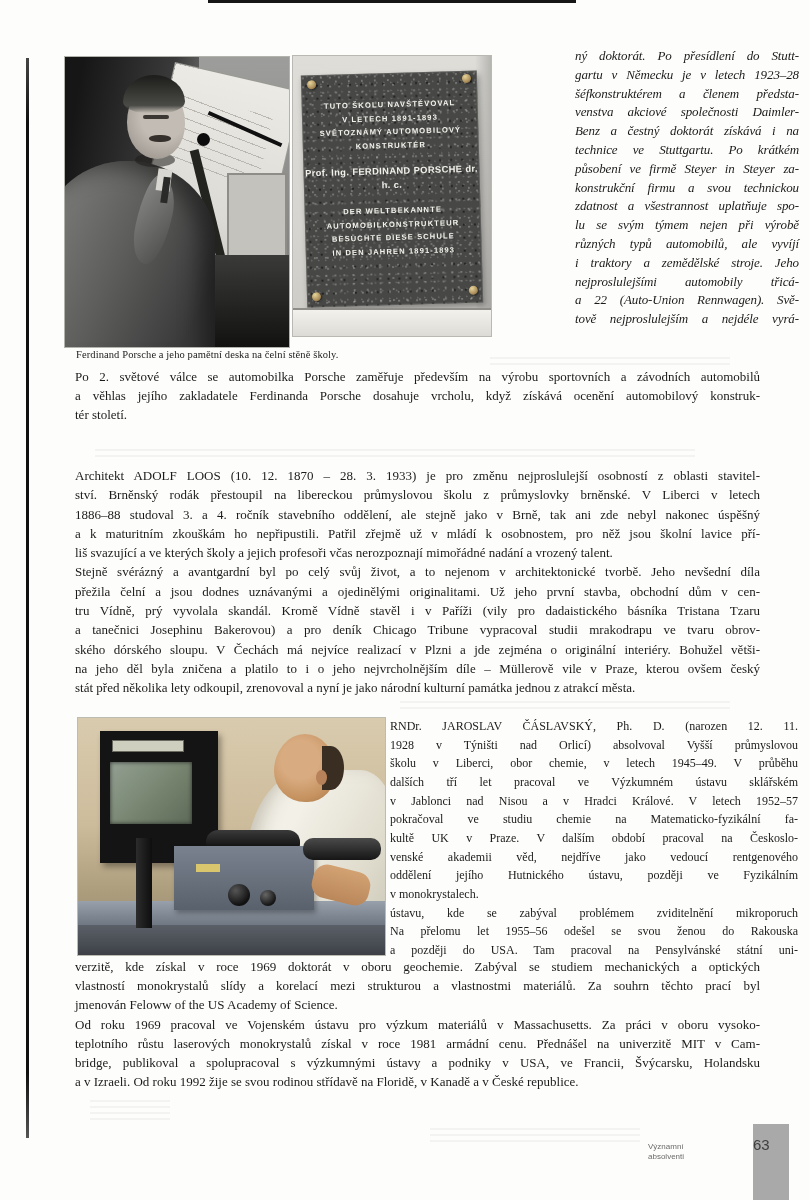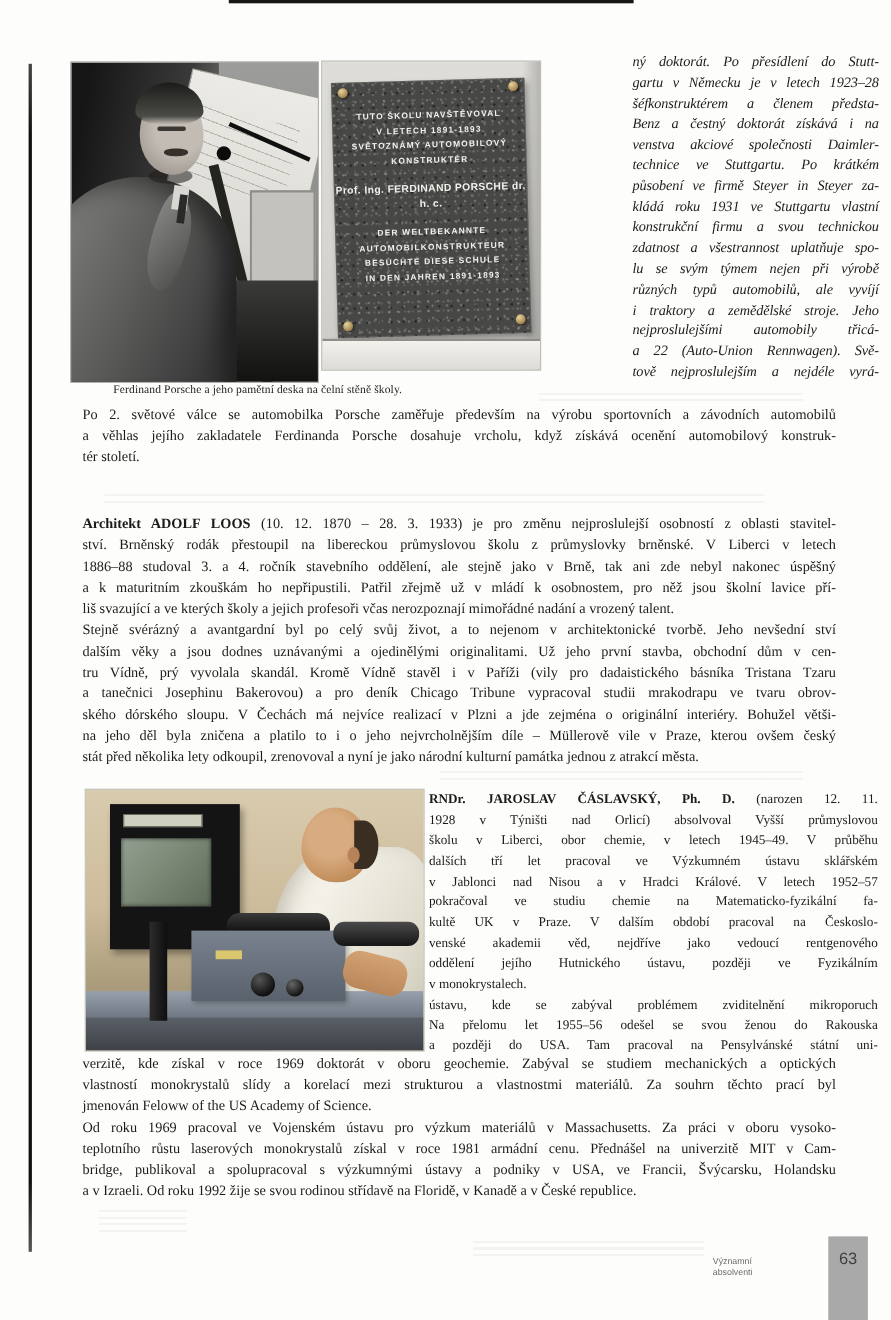--- a/index.html
+++ b/index.html
@@ -12,27 +12,27 @@
   
   .artifact-top{position:absolute;left:208px;top:0;width:368px;height:3px;background:#161616;}
   .artifact-left{position:absolute;left:26px;top:58px;width:3px;height:1080px;
     background:linear-gradient(#444,#101010 6%,#101010 94%,#555);}
   .bleed{position:absolute;opacity:.10;background:repeating-linear-gradient(#9a9a9a 0 2px,transparent 2px 6px);pointer-events:none;}
 
   
   .col,.para{position:absolute;}
   .tl{text-align:justify;text-align-last:justify;white-space:normal;}
   .tl.last{text-align-last:left;}
-  .tl b{font-weight:bold;}
+  .tl b{font-weight:normal;}
   .porsche-col{left:575px;top:47px;width:224px;font-size:13px;line-height:18.8px;letter-spacing:-0.1px;font-style:italic;}
   .para-a{left:75px;top:367px;width:685px;font-size:13px;line-height:19px;}
   .loos{left:75px;top:466px;width:685px;font-size:13px;line-height:19.3px;}
   .caslavsky-col{left:390px;top:717px;width:408px;font-size:12px;line-height:18.65px;}
   .para-c{left:75px;top:957px;width:685px;font-size:13px;line-height:19.2px;}
-  .caption{position:absolute;left:76px;top:349px;font-size:10.5px;color:#222;letter-spacing:.1px;margin-left:27px;}
+  .caption{position:absolute;left:76px;top:349px;font-size:10.5px;color:#222;letter-spacing:.1px;}
 
   
   .photo-porsche{position:absolute;left:64px;top:56px;width:224px;height:290px;margin:0;
     border:1px solid #b3b3ad;background:#8e8e8e;overflow:hidden;}
   .pp-bgdark{position:absolute;left:0;top:0;width:60%;height:100%;
     background:linear-gradient(100deg,#161616 10%,#3a3a3a 60%,rgba(90,90,90,0));}
   .pp-wall{position:absolute;right:0;top:0;width:55%;height:100%;
     background:linear-gradient(180deg,#9d9d9b,#8a8a88 55%,#6f6f6d);}
   .pp-board{position:absolute;left:86px;top:18px;width:128px;height:205px;transform:rotate(13deg);
     background:linear-gradient(180deg,#eceae5,#dcdad4 70%,#c9c7c1);
@@ -120,21 +120,21 @@
   .lab-head{position:absolute;left:196px;top:16px;width:62px;height:68px;border-radius:50% 50% 46% 50%/55% 55% 45% 45%;
     background:radial-gradient(circle at 42% 38%,#d8ab80 35%,#c5925f 70%,#a3754a);}
   .lab-hairfringe{position:absolute;left:244px;top:28px;width:22px;height:44px;border-radius:0 60% 60% 0/0 50% 50% 0;
     background:#3a2e22;}
   .lab-ear{position:absolute;left:238px;top:52px;width:11px;height:15px;border-radius:50%;background:#b7825a;}
   .lab-arm{position:absolute;left:234px;top:150px;width:58px;height:34px;border-radius:14px;
     background:linear-gradient(180deg,#d3a273,#b9875a);transform:rotate(14deg);}
 
   
   .footer-bar{position:absolute;left:753px;top:1124px;width:36px;height:76px;background:#a9a9a9;
-    text-align:center;font-family:"Liberation Sans","DejaVu Sans",sans-serif;}
+    font-family:"Liberation Sans","DejaVu Sans",sans-serif;}
   .footer-num{display:inline-block;margin-top:12px;font-size:15px;color:#3f3f3f;}
   .footer-label{position:absolute;left:648px;top:1142px;width:100px;text-align:left;
     font-family:"Liberation Sans","DejaVu Sans",sans-serif;font-size:8px;line-height:9.5px;color:#6b6b6b;}
 </style>
 </head>
 <body>
 
 <div class="page">
 
   <div class="artifact-top"></div>
@@ -183,25 +183,24 @@
           <div class="tl">IN DEN JAHREN 1891-1893</div>
         </div>
     </div>
     <div class="pl-sill"></div>
   </figure>
 
   <div class="col porsche-col">
       <div class="tl">ný doktorát. Po přesídlení do Stutt-</div>
       <div class="tl">gartu v Německu je v letech 1923–28</div>
       <div class="tl">šéfkonstruktérem a členem předsta-</div>
+      <div class="tl">venstva akciové společnosti Daimler-</div>
       <div class="tl">Benz a čestný doktorát získává i na</div>
-      <div class="tl">venstva akciové společnosti Daimler-</div>
       <div class="tl">technice ve Stuttgartu. Po krátkém</div>
       <div class="tl">působení ve firmě Steyer in Steyer za-</div>
-      <div class="tl">kládá roku 1931 ve Stuttgartu vlastní</div>
       <div class="tl">konstrukční firmu a svou technickou</div>
       <div class="tl">zdatnost a všestrannost uplatňuje spo-</div>
       <div class="tl">lu se svým týmem nejen při výrobě</div>
       <div class="tl">různých typů automobilů, ale vyvíjí</div>
       <div class="tl">i traktory a zemědělské stroje. Jeho</div>
       <div class="tl">nejproslulejšími automobily třicá-</div>
       <div class="tl">a 22 (Auto-Union Rennwagen). Svě-</div>
       <div class="tl">tově nejproslulejším a nejdéle vyrá-</div>
     </div>
 
@@ -212,22 +211,22 @@
       <div class="tl">a věhlas jejího zakladatele Ferdinanda Porsche dosahuje vrcholu, když získává ocenění automobilový konstruk-</div>
       <div class="tl last">tér století.</div>
     </div>
 
   <div class="para loos">
       <div class="tl"><b>Architekt ADOLF LOOS</b> (10. 12. 1870 – 28. 3. 1933) je pro změnu nejproslulejší osobností z oblasti stavitel-</div>
       <div class="tl">ství. Brněnský rodák přestoupil na libereckou průmyslovou školu z průmyslovky brněnské. V Liberci v letech</div>
       <div class="tl">1886–88 studoval 3. a 4. ročník stavebního oddělení, ale stejně jako v Brně, tak ani zde nebyl nakonec úspěšný</div>
       <div class="tl">a k maturitním zkouškám ho nepřipustili. Patřil zřejmě už v mládí k osobnostem, pro něž jsou školní lavice pří-</div>
       <div class="tl last">liš svazující a ve kterých školy a jejich profesoři včas nerozpoznají mimořádné nadání a vrozený talent.</div>
-      <div class="tl">Stejně svérázný a avantgardní byl po celý svůj život, a to nejenom v architektonické tvorbě. Jeho nevšední ství</div>
-      <div class="tl">dalším věky a jsou dodnes uznávanými a ojedinělými originalitami. Už jeho první stavba, obchodní dům v cen-</div>
+      <div class="tl">Stejně svérázný a avantgardní byl po celý svůj život, a to nejenom v architektonické tvorbě. Jeho nevšední díla</div>
+      <div class="tl">přežila čelní a jsou dodnes uznávanými a ojedinělými originalitami. Už jeho první stavba, obchodní dům v cen-</div>
       <div class="tl">tru Vídně, prý vyvolala skandál. Kromě Vídně stavěl i v Paříži (vily pro dadaistického básníka Tristana Tzaru</div>
       <div class="tl">a tanečnici Josephinu Bakerovou) a pro deník Chicago Tribune vypracoval studii mrakodrapu ve tvaru obrov-</div>
       <div class="tl">ského dórského sloupu. V Čechách má nejvíce realizací v Plzni a jde zejména o originální interiéry. Bohužel větši-</div>
       <div class="tl">na jeho děl byla zničena a platilo to i o jeho nejvrcholnějším díle – Müllerově vile v Praze, kterou ovšem český</div>
       <div class="tl last">stát před několika lety odkoupil, zrenovoval a nyní je jako národní kulturní památka jednou z atrakcí města.</div>
     </div>
 
   <figure class="photo-lab">
     <div class="lab-monitor"></div>
     <div class="lab-gauges"></div>

